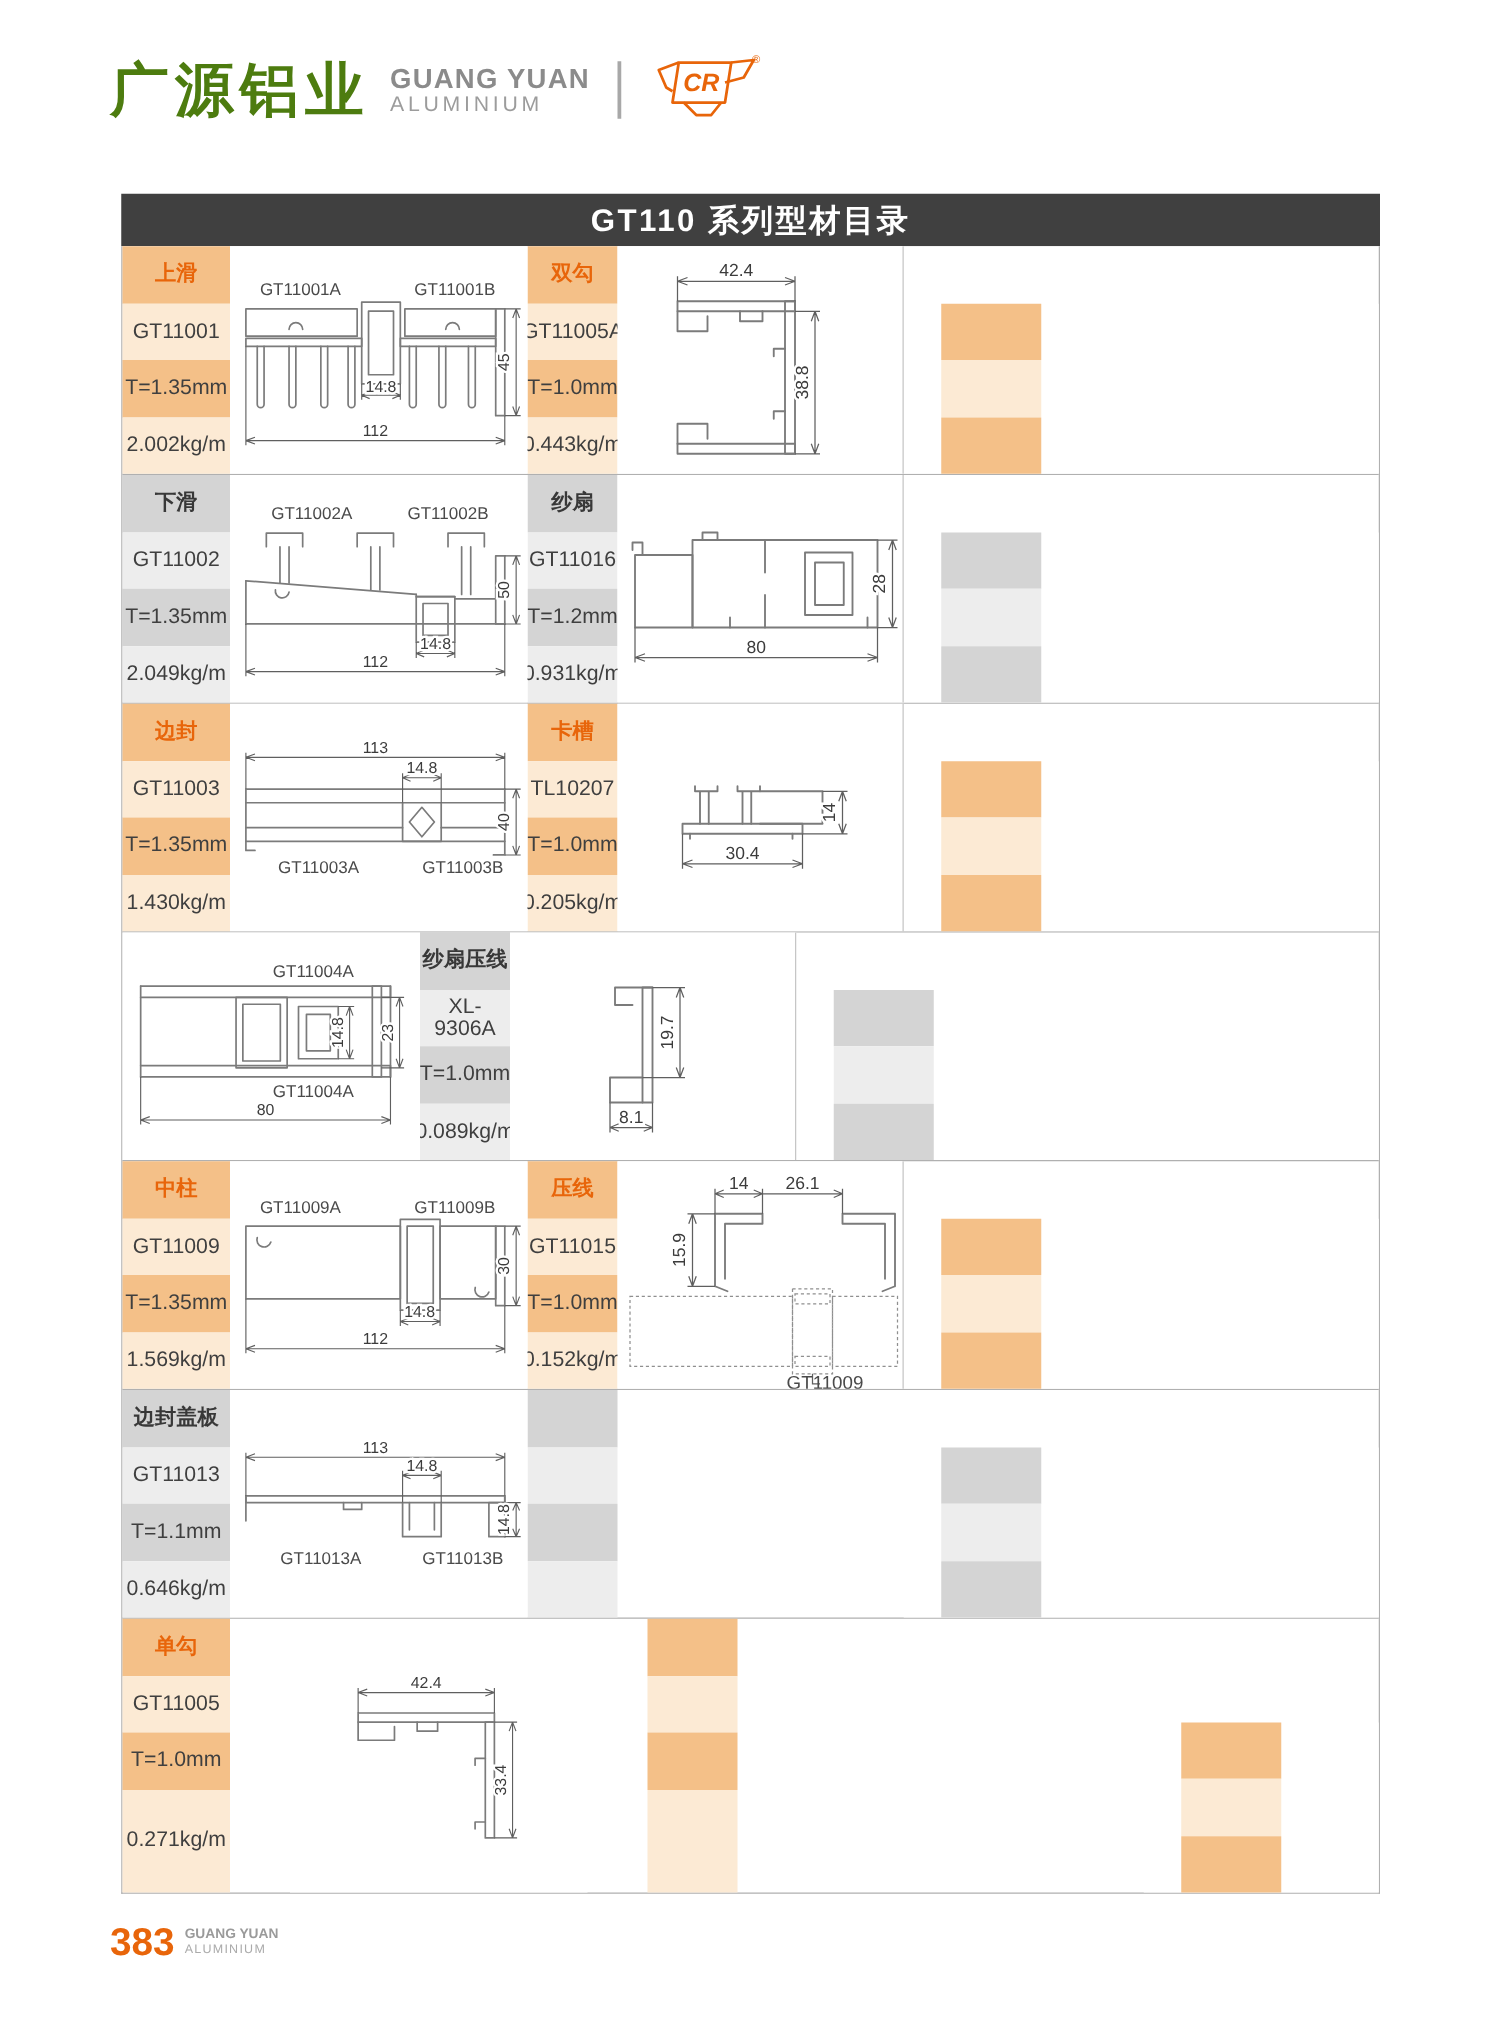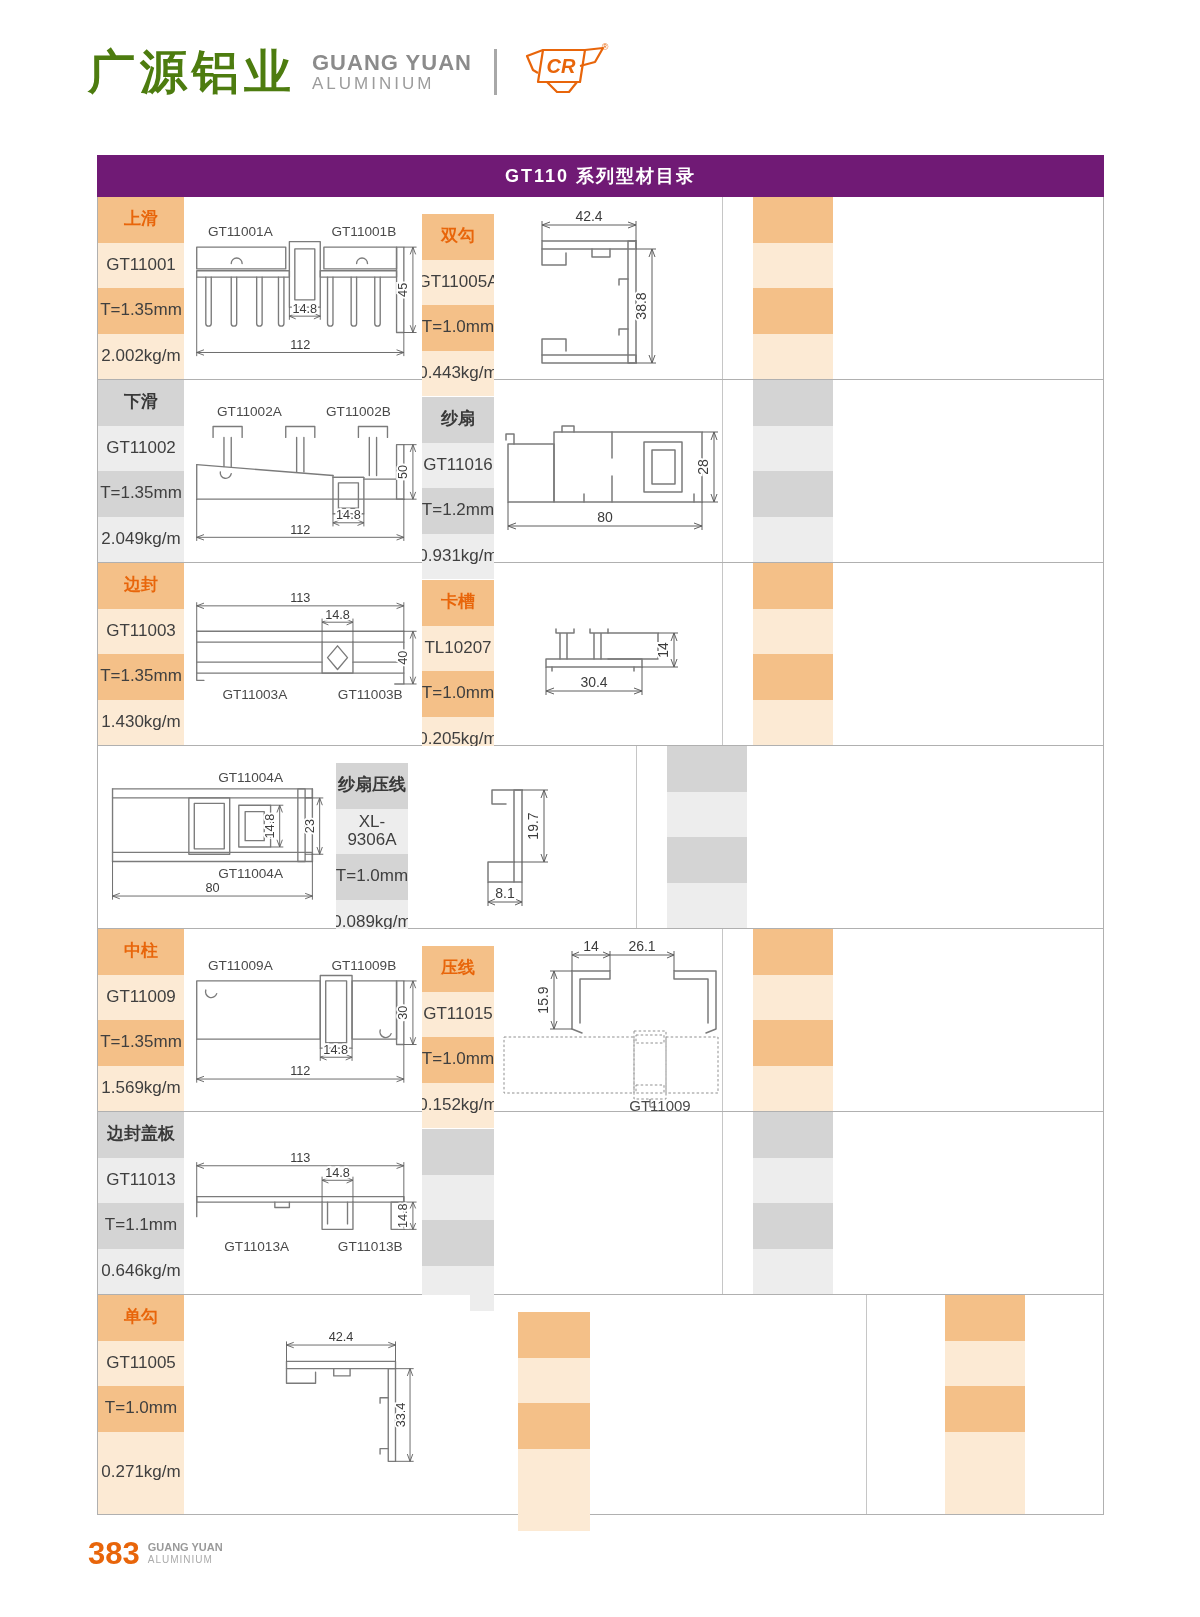--- a/index.html
+++ b/index.html
@@ -8,27 +8,27 @@
 
   
   .hdr{position:absolute;left:88px;top:40px;display:flex;align-items:center;gap:16px;}
   .logo-cn{font-size:47px;font-weight:800;color:#4d7c0f;letter-spacing:5px;}
   .logo-en{display:flex;flex-direction:column;line-height:1.08;}
   .logo-en .l1{font-size:22px;font-weight:bold;color:#8b8b8b;letter-spacing:1px;}
   .logo-en .l2{font-size:17px;color:#9c9c9c;letter-spacing:3px;}
   .logo-sep{width:3px;height:46px;background:#a8a8a8;margin:0 6px;}
 
   
-  .titlebar{position:absolute;left:97px;top:155px;width:1007px;height:42px;background:#701a75;
-    color:#fff;font-size:18px;font-weight:bold;display:flex;align-items:center;justify-content:center;
+  .titlebar{position:absolute;left:97px;top:155px;width:1007px;height:42px;background:#404040;
+    color:#fff;font-size:25px;font-weight:bold;display:flex;align-items:center;justify-content:center;
     letter-spacing:2px;box-sizing:border-box;}
 
   
   .table{position:absolute;left:97px;top:197px;width:1007px;border:1px solid #b0b0b0;border-top:none;box-sizing:border-box;background:#fff;}
-  .row{display:flex;height:182px;border-top:1px solid #b0b0b0;}
+  .row{display:flex;height:182px;border-top:1px solid #b0b0b0;align-items:flex-end;}
   .row:first-child{border-top:none;}
   .row.last{height:219px;gap:48px;}
   .bands{display:flex;flex-direction:column;height:100%;}
   .lab1{width:86px;}
   .lab2{width:72px;margin-top:17px;}
   .draw{position:relative;display:flex;align-items:center;justify-content:center;background:#fff;}
   .draw1{width:238px;}
   .draw2{width:229px;border-right:1px solid #c6c6c6;box-sizing:border-box;}
   .col3{flex:1;display:flex;background:#fff;}
   .lab3{width:80px;margin-left:30px;}

